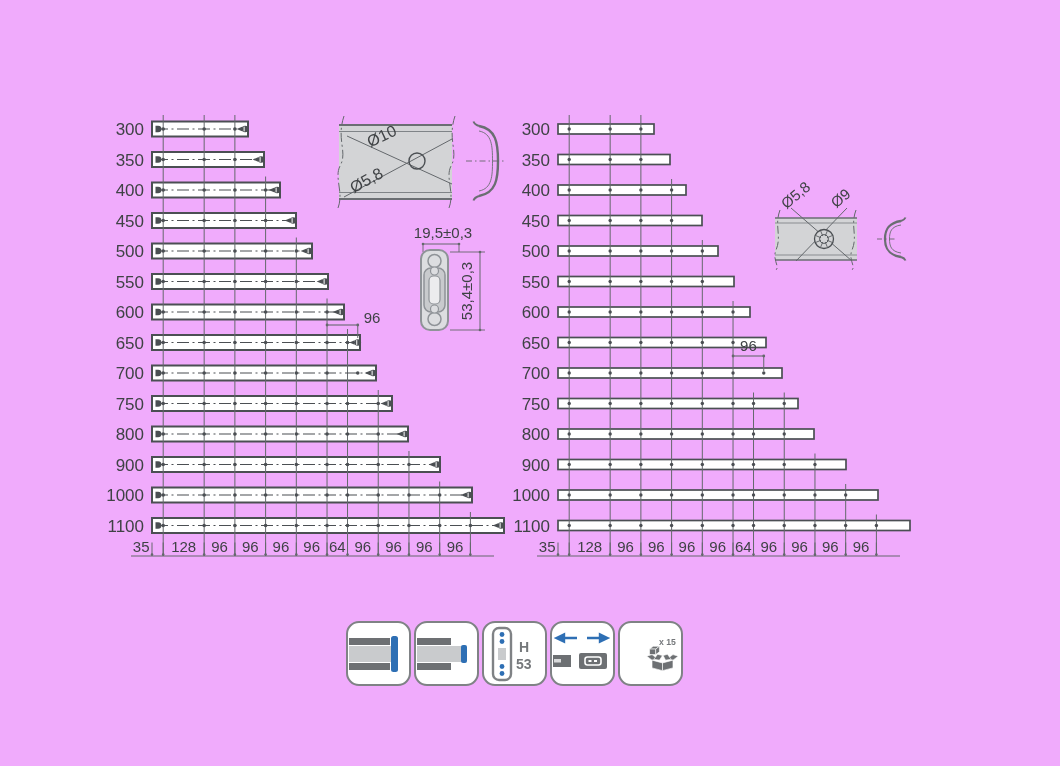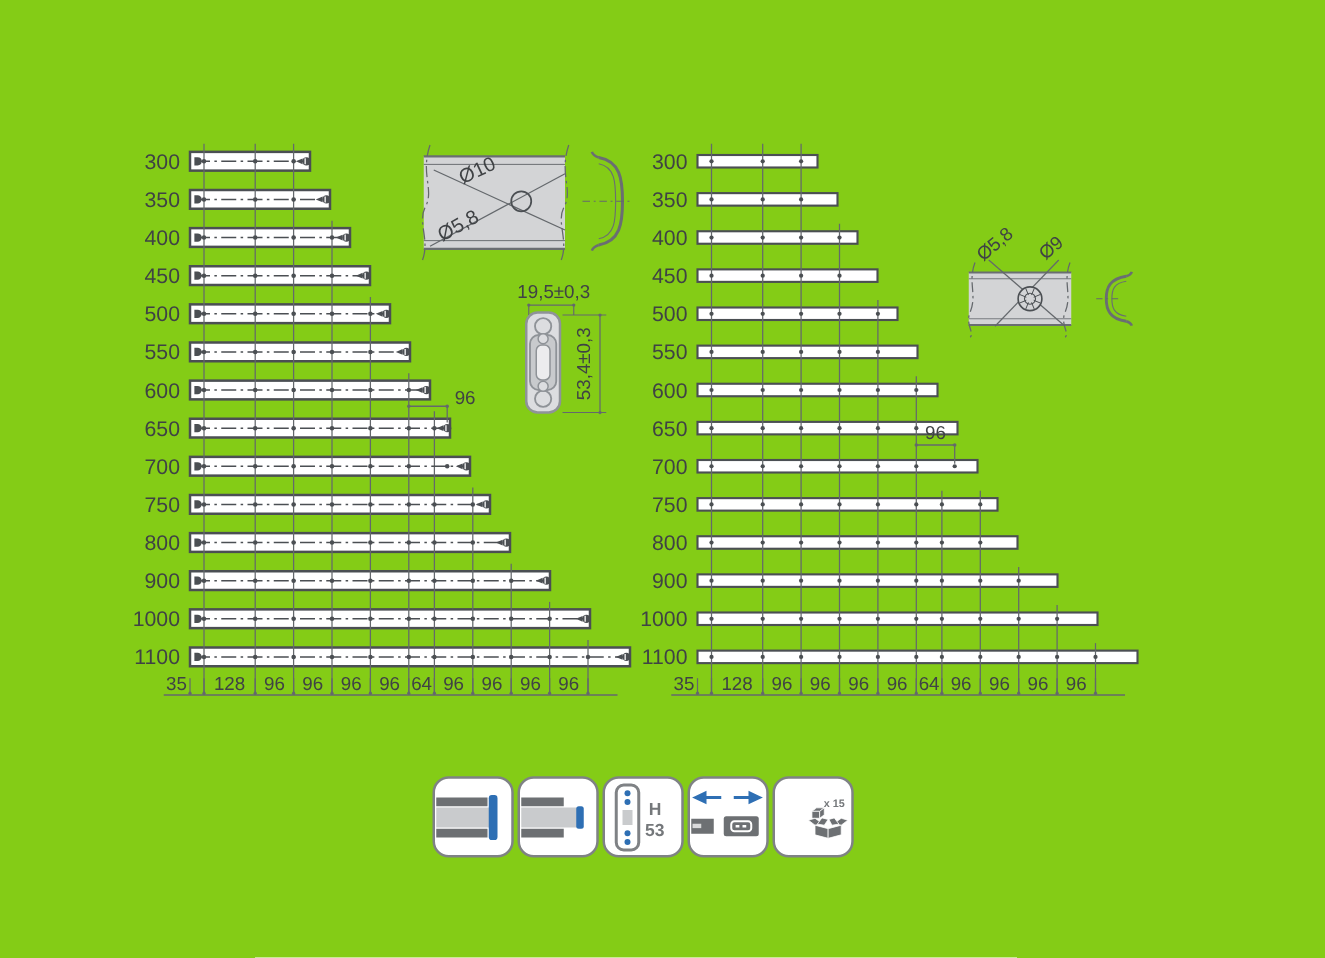--- a/index.html
+++ b/index.html
@@ -1,16 +1,16 @@
 <!DOCTYPE html>
 <html><head>
 <meta charset="utf-8">
 <style>
   html,body{margin:0;padding:0;background:#ffffff;}
-  #stage{position:relative;width:1060px;height:766px;background:#84cc16;overflow:hidden;
+  #stage{position:relative;width:1060px;height:766px;background:#f0abfc;overflow:hidden;
          font-family:"Liberation Sans",sans-serif;}
   #drawing{position:absolute;left:0;top:0;}
   #icon-row{position:absolute;left:346px;top:621px;display:flex;}
   .icon-box{box-sizing:border-box;width:65px;height:65px;border:2.2px solid #7f8285;
             border-radius:13px;margin-right:3px;background:#fff;overflow:hidden;
             display:flex;align-items:center;justify-content:center;}
   .icon-box:last-child{margin-right:0;padding-left:24px;}
   .icon-box svg{display:block;}
   .icn-txt{font-family:"Liberation Sans",sans-serif;font-weight:bold;fill:#75787b;}
 </style>

